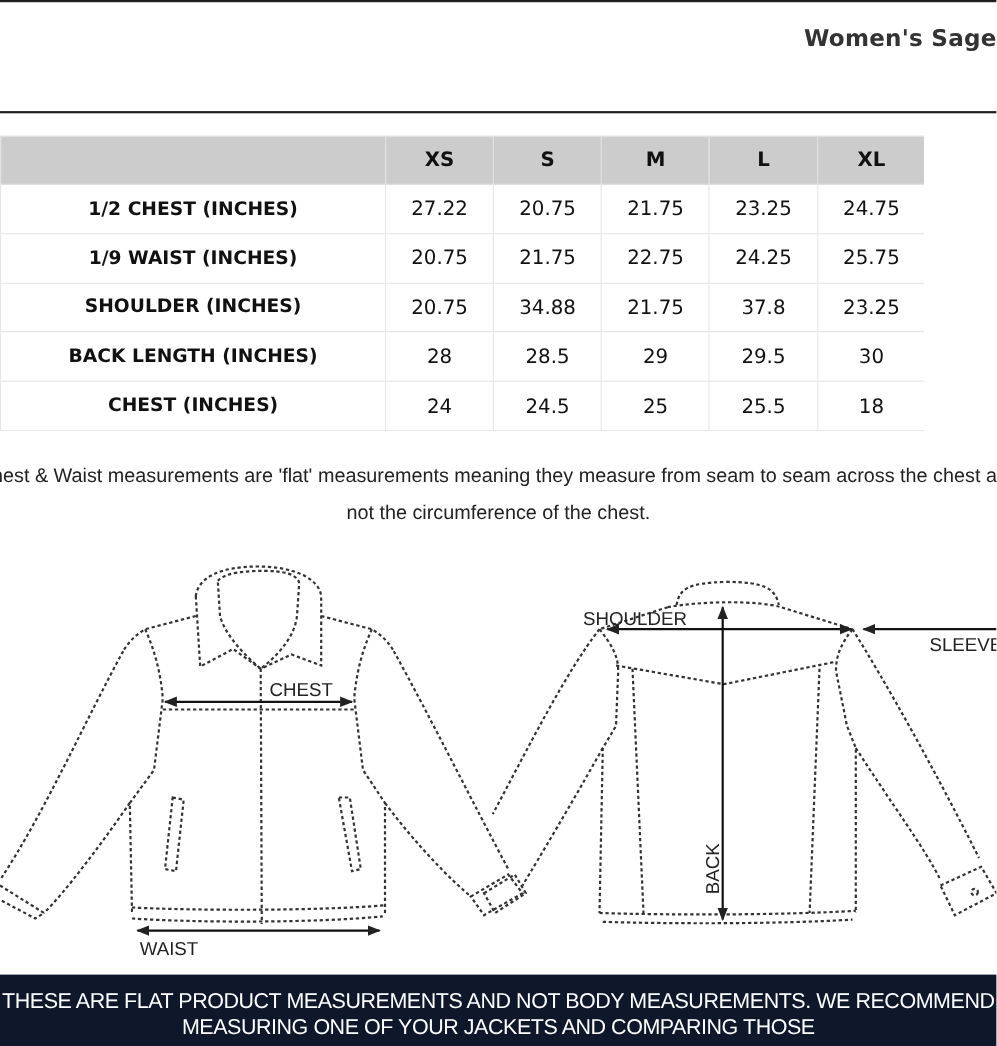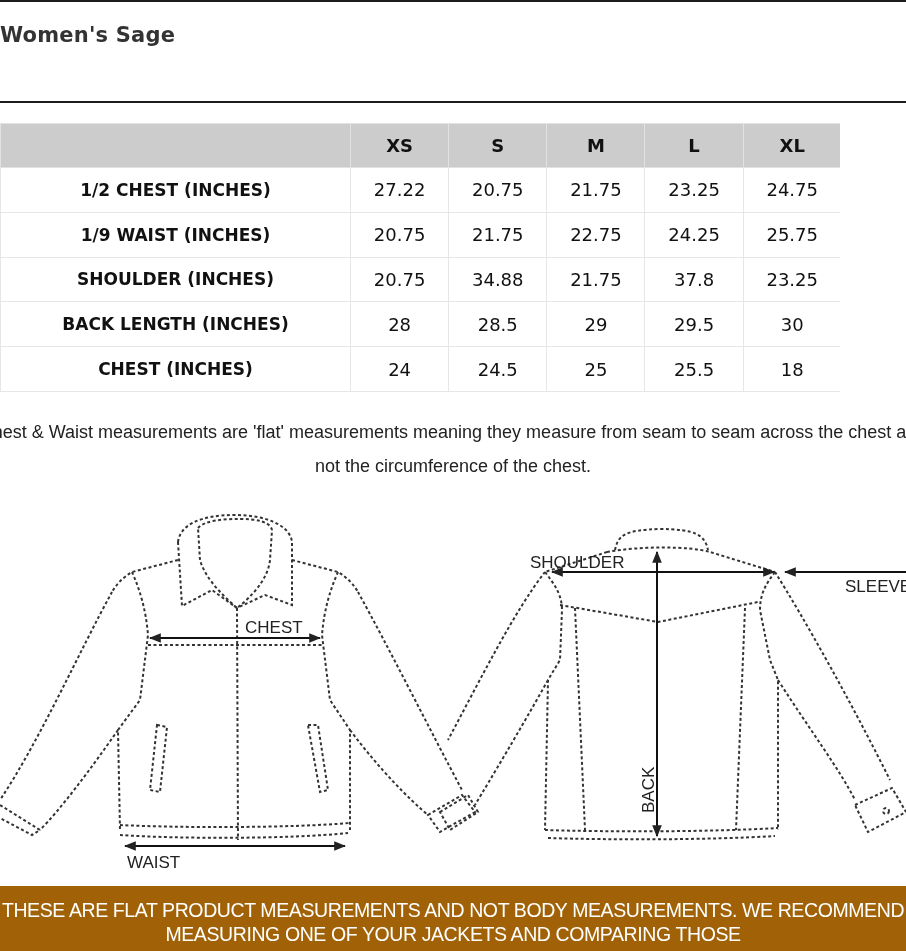--- a/index.html
+++ b/index.html
@@ -1,41 +1,41 @@
 <!DOCTYPE html>
 <html><head>
 <meta charset="utf-8">
 <style>
   * { box-sizing: border-box; margin: 0; padding: 0; }
   html, body { width: 906px; height: 951px; overflow: hidden; background: #ffffff; }
   body { font-family: "DejaVu Sans", "Liberation Sans", sans-serif; color: #222; position: relative; }
 
   .top-bar { position: absolute; left: 0; top: 0; width: 906px; height: 2px; background: #1d1d1b; }
 
-  .header { position: absolute; left: 0; top: 0; width: 906px; height: 103px; text-align: left; }
+  .header { position: absolute; left: 0; top: 0; width: 906px; height: 103px; text-align: right; }
   .title { position: absolute; left: 0; right: 0; top: 23px; font-size: 21px; font-weight: bold; color: #333333; letter-spacing: 0.2px; }
   .subtitle { position: absolute; left: 0; right: 0; top: 61px; font-size: 14px; color: #444444; }
   .divider { position: absolute; left: 0; top: 101px; width: 906px; height: 2px; background: #1d1d1b; }
 
   .table-wrap { position: absolute; left: 0; top: 123px; width: 840px; overflow: hidden; }
   table.size-table { border-collapse: collapse; table-layout: fixed; width: 940px; }
   table.size-table th, table.size-table td { border: 1px solid #e6e6e6; text-align: center; white-space: nowrap; color: #111; }
   table.size-table thead th { background: #cccccc; height: 44px; font-size: 18px; font-weight: bold; border-color: #e2e2e2; }
   table.size-table tbody td { height: 44.8px; font-size: 18px; font-weight: normal; margin-left: 33px; }
   table.size-table tbody td.row-label { font-weight: bold; font-size: 17px; }
   col.c-label { width: 348px; }
   col.c-size { width: 97.6px; }
 
   .note { position: absolute; left: -30px; width: 966px; top: 415px; text-align: center; font-size: 18px; line-height: 34px; color: #222; font-family: "Liberation Sans", sans-serif; }
 
   .diagram { position: absolute; left: 0; top: 500px; width: 906px; height: 386px; }
   .diagram svg { width: 906px; height: 386px; display: block; }
   .dlabel { font-family: "Liberation Sans", sans-serif; font-size: 17px; fill: #222; }
 
-  .banner { position: absolute; left: 0; top: 886px; width: 906px; height: 65px; background: #a16207; color: #ffffff; text-align: center; overflow: hidden; }
+  .banner { position: absolute; left: 0; top: 886px; width: 906px; height: 65px; background: #0f172a; color: #ffffff; text-align: center; overflow: hidden; }
   .banner-text { display: block; padding-top: 12px; font-family: "Liberation Sans", sans-serif; font-size: 19.5px; line-height: 24px; letter-spacing: -0.4px; font-weight: normal; }
 </style>
 </head>
 <body>
 
 <div class="top-bar"></div>
 
 <div class="header">
   <div class="title">Women's Sage</div>
   <div class="divider"></div>

